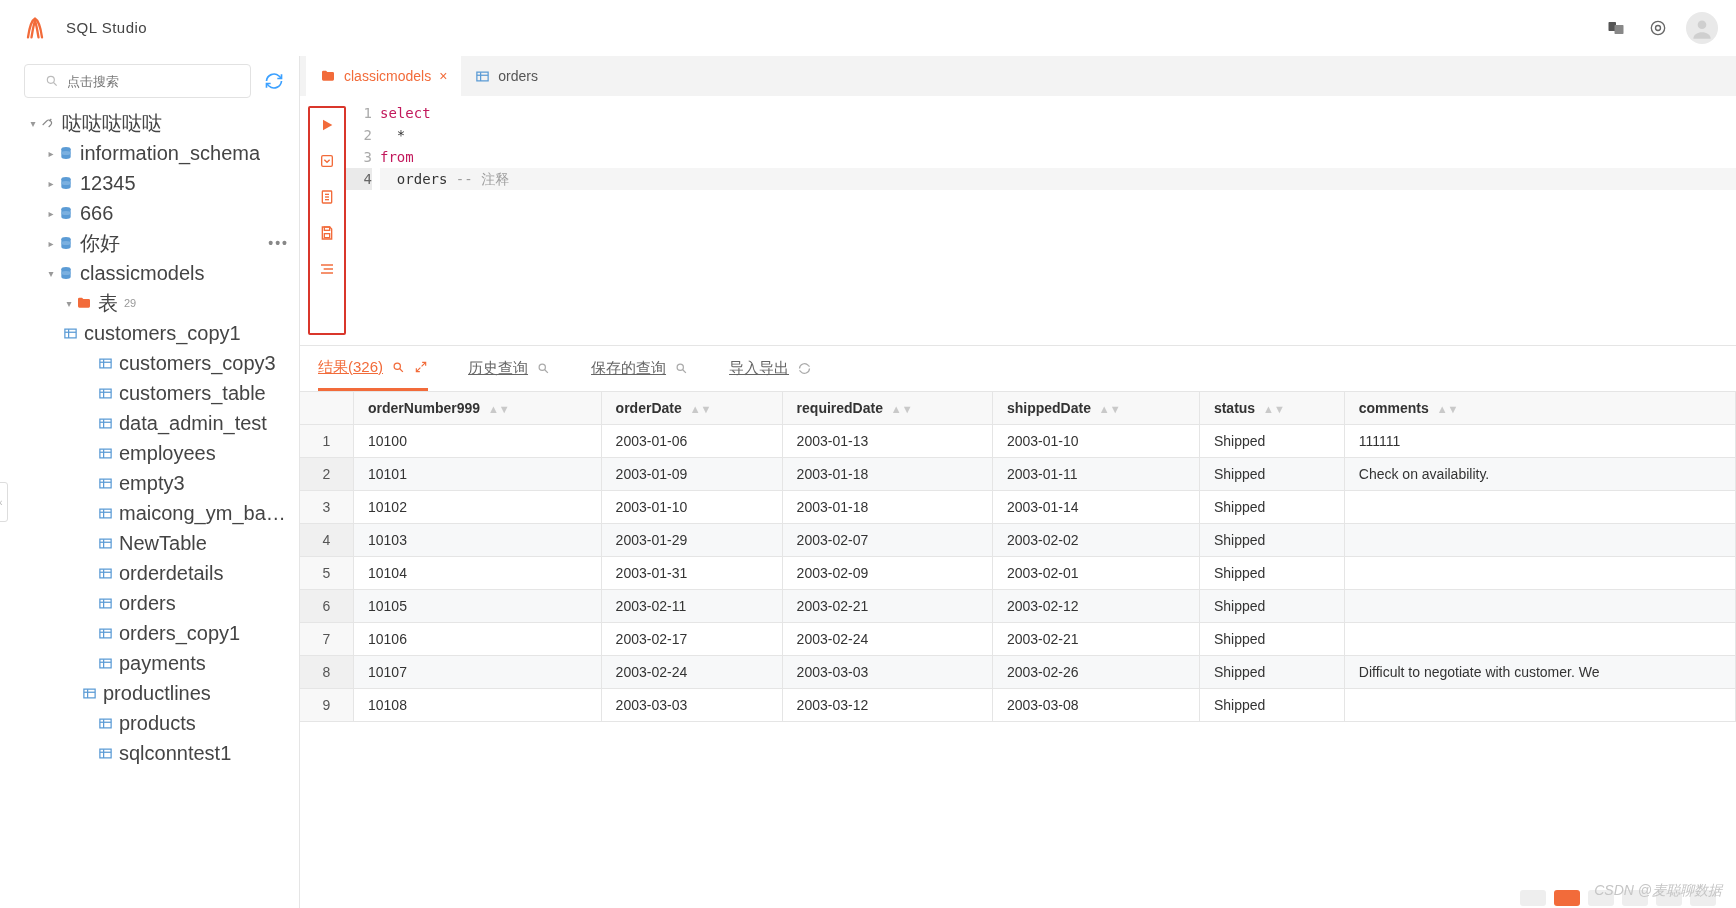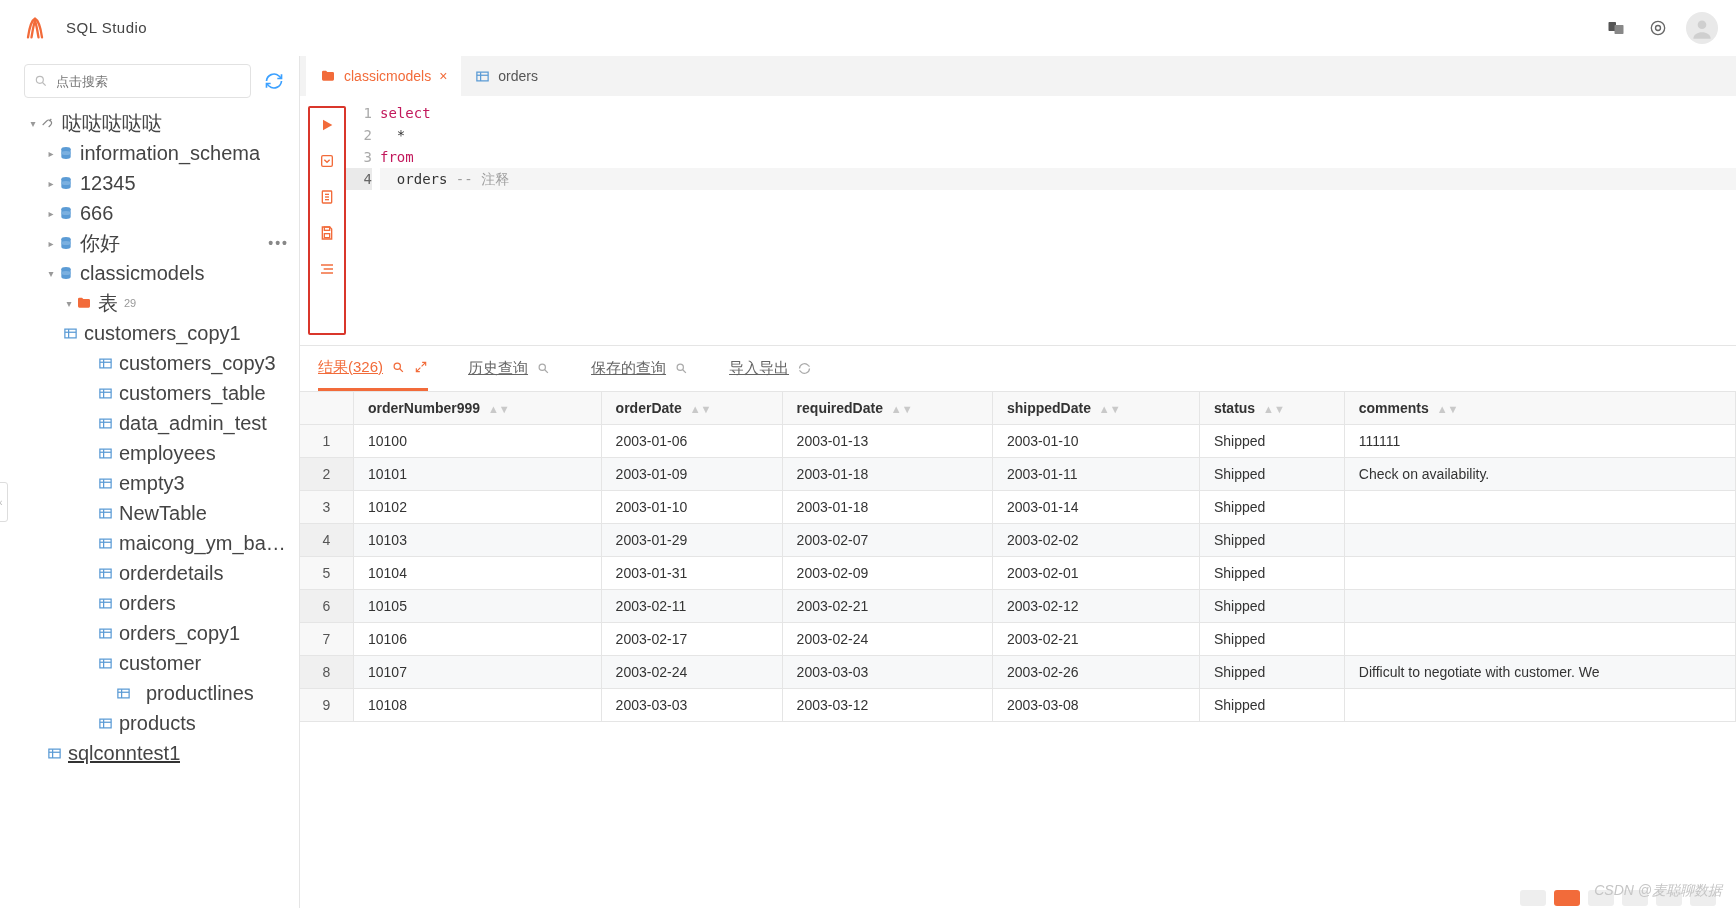--- a/index.html
+++ b/index.html
@@ -21,21 +21,21 @@
   .topbar .logo{width:34px;height:34px;display:flex;align-items:center;justify-content:center;}
   .topbar .title{font-size:15px;color:#444;letter-spacing:.5px;}
   .topbar .spacer{flex:1;}
   .topbar .top-icon{width:28px;height:28px;display:flex;align-items:center;justify-content:center;color:#666;cursor:pointer;}
   .avatar{width:32px;height:32px;border-radius:50%;background:#e9e9e9;display:flex;align-items:center;justify-content:center;overflow:hidden;}
   
   .main{display:flex;height:calc(100vh - 56px);}
   
   .sidebar{width:300px;border-right:1px solid var(--border);display:flex;flex-direction:column;padding:8px 0 0 0;position:relative;}
   .search-row{display:flex;align-items:center;gap:10px;padding:0 12px 10px 24px;}
-  .search-box{flex:1;height:34px;border:1px solid #e2e2e2;border-radius:4px;background:#fff;display:flex;align-items:center;padding:0 9px;color:var(--muted);}
+  .search-box{flex:1;height:34px;border:1px solid #e2e2e2;border-radius:4px;background:#fff;display:flex;align-items:center;padding:0 20px;color:var(--muted);}
   .search-box svg{margin-right:6px;flex-shrink:0;}
   .search-box input{border:none;outline:none;width:100%;font-size:13px;color:#333;}
   .refresh-btn{width:26px;height:26px;display:flex;align-items:center;justify-content:center;color:#1890ff;cursor:pointer;}
   .tree{flex:1;overflow-y:auto;padding-bottom:20px;}
   .tree-item{display:flex;align-items:center;height:30px;padding-right:10px;cursor:pointer;white-space:nowrap;color:#333;}
   .chevron{width:14px;display:inline-flex;align-items:center;justify-content:center;color:#999;font-size:10px;}
   .db-icon{color:var(--blue);display:inline-flex;}
   .tbl-icon{color:#5b9bd5;display:inline-flex;}
   .folder-icon{color:var(--accent);display:inline-flex;}
   .tree-item .label{margin-left:6px;font-size:20px;color:#444;overflow:hidden;text-overflow:ellipsis;}
@@ -283,40 +283,40 @@
             <span class="label">empty3</span>
           </div>
           <div class="tree-item" style="padding-left: 98px;">
             <span class="tbl-icon">
               <svg width="15" height="15" viewBox="0 0 24 24" fill="none" stroke="#5b9bd5" stroke-width="2">
                 <rect x="3" y="5" width="18" height="14"></rect>
                 <line x1="3" y1="10" x2="21" y2="10"></line>
                 <line x1="9" y1="5" x2="9" y2="19"></line>
               </svg>
             </span>
+            <span class="label">maicong_ym_backu</span>
+          </div>
+          <div class="tree-item" style="padding-left: 98px;">
+            <span class="tbl-icon">
+              <svg width="15" height="15" viewBox="0 0 24 24" fill="none" stroke="#5b9bd5" stroke-width="2">
+                <rect x="3" y="5" width="18" height="14"></rect>
+                <line x1="3" y1="10" x2="21" y2="10"></line>
+                <line x1="9" y1="5" x2="9" y2="19"></line>
+              </svg>
+            </span>
             <span class="label">NewTable</span>
           </div>
           <div class="tree-item" style="padding-left: 98px;">
             <span class="tbl-icon">
               <svg width="15" height="15" viewBox="0 0 24 24" fill="none" stroke="#5b9bd5" stroke-width="2">
                 <rect x="3" y="5" width="18" height="14"></rect>
                 <line x1="3" y1="10" x2="21" y2="10"></line>
                 <line x1="9" y1="5" x2="9" y2="19"></line>
               </svg>
             </span>
-            <span class="label">maicong_ym_backu</span>
-          </div>
-          <div class="tree-item" style="padding-left: 98px;">
-            <span class="tbl-icon">
-              <svg width="15" height="15" viewBox="0 0 24 24" fill="none" stroke="#5b9bd5" stroke-width="2">
-                <rect x="3" y="5" width="18" height="14"></rect>
-                <line x1="3" y1="10" x2="21" y2="10"></line>
-                <line x1="9" y1="5" x2="9" y2="19"></line>
-              </svg>
-            </span>
             <span class="label">orderdetails</span>
           </div>
           <div class="tree-item" style="padding-left: 98px;">
             <span class="tbl-icon">
               <svg width="15" height="15" viewBox="0 0 24 24" fill="none" stroke="#5b9bd5" stroke-width="2">
                 <rect x="3" y="5" width="18" height="14"></rect>
                 <line x1="3" y1="10" x2="21" y2="10"></line>
                 <line x1="9" y1="5" x2="9" y2="19"></line>
               </svg>
             </span>
@@ -333,43 +333,43 @@
             <span class="label">orders_copy1</span>
           </div>
           <div class="tree-item" style="padding-left: 98px;">
             <span class="tbl-icon">
               <svg width="15" height="15" viewBox="0 0 24 24" fill="none" stroke="#5b9bd5" stroke-width="2">
                 <rect x="3" y="5" width="18" height="14"></rect>
                 <line x1="3" y1="10" x2="21" y2="10"></line>
                 <line x1="9" y1="5" x2="9" y2="19"></line>
               </svg>
             </span>
-            <span class="label">customer</span>
-          </div>
-          <div class="tree-item" style="padding-left: 116px; gap: 9px;">
+            <span class="label">payments</span>
+          </div>
+          <div class="tree-item" style="padding-left: 82px;">
             <span class="tbl-icon">
               <svg width="15" height="15" viewBox="0 0 24 24" fill="none" stroke="#5b9bd5" stroke-width="2">
                 <rect x="3" y="5" width="18" height="14"></rect>
                 <line x1="3" y1="10" x2="21" y2="10"></line>
                 <line x1="9" y1="5" x2="9" y2="19"></line>
               </svg>
             </span>
             <span class="label">productlines</span>
           </div>
           <div class="tree-item" style="padding-left: 98px;">
             <span class="tbl-icon">
               <svg width="15" height="15" viewBox="0 0 24 24" fill="none" stroke="#5b9bd5" stroke-width="2">
                 <rect x="3" y="5" width="18" height="14"></rect>
                 <line x1="3" y1="10" x2="21" y2="10"></line>
                 <line x1="9" y1="5" x2="9" y2="19"></line>
               </svg>
             </span>
             <span class="label">products</span>
           </div>
-          <div class="tree-item" style="padding-left: 47px; text-decoration: underline;">
+          <div class="tree-item" style="padding-left: 98px;">
             <span class="tbl-icon">
               <svg width="15" height="15" viewBox="0 0 24 24" fill="none" stroke="#5b9bd5" stroke-width="2">
                 <rect x="3" y="5" width="18" height="14"></rect>
                 <line x1="3" y1="10" x2="21" y2="10"></line>
                 <line x1="9" y1="5" x2="9" y2="19"></line>
               </svg>
             </span>
             <span class="label">sqlconntest1</span>
           </div>
         </div>

